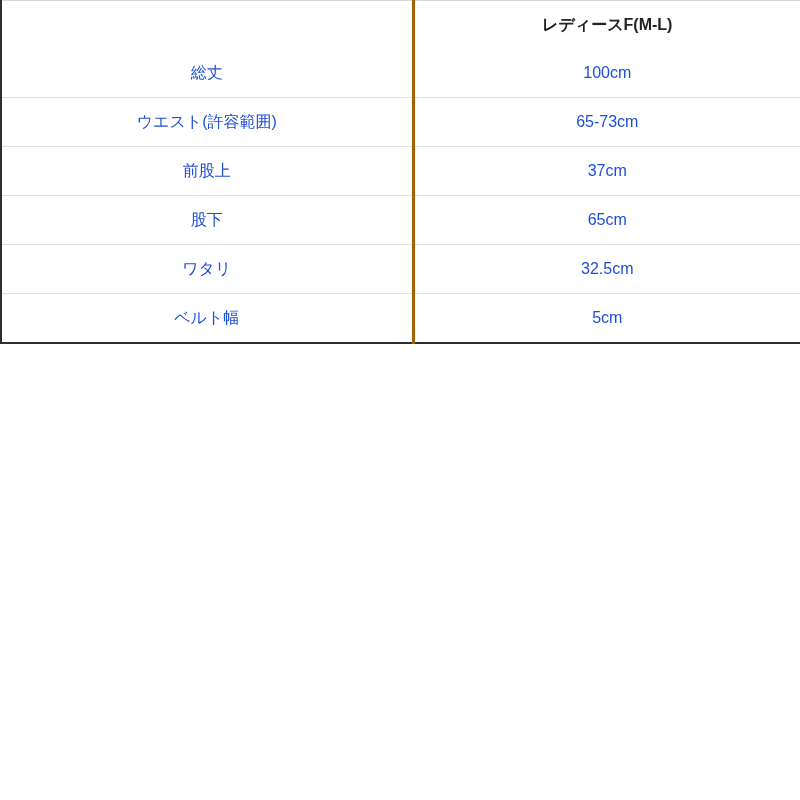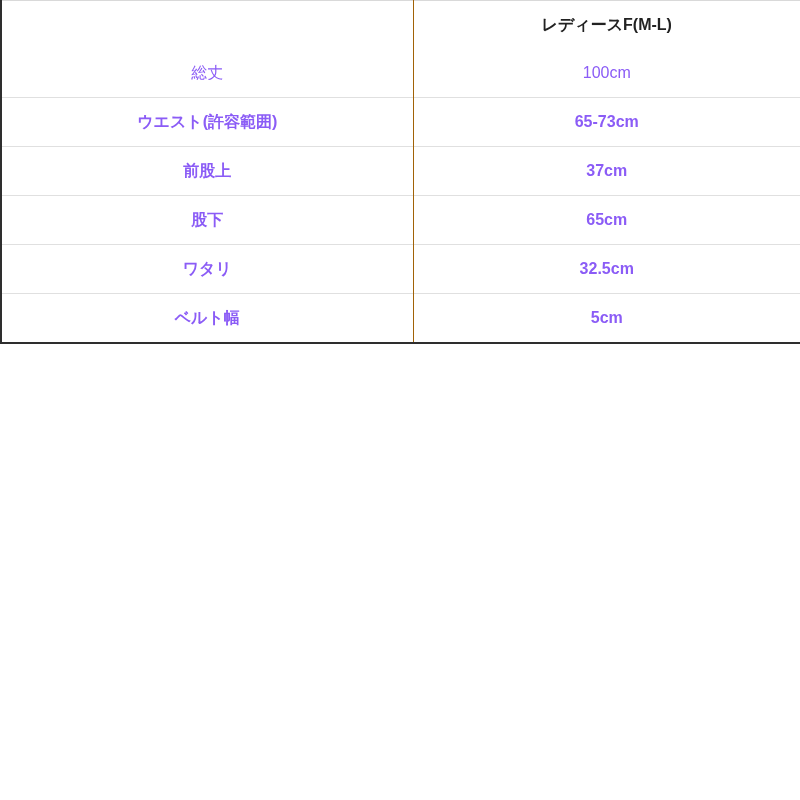--- a/index.html
+++ b/index.html
@@ -26,31 +26,30 @@
   .size-table col.c-label { width: 412px; }
   .size-table col.c-value { width: 388px; }
   .size-table th,
   .size-table td {
     height: 48px;
     padding: 0;
     text-align: center;
     vertical-align: middle;
     font-size: 16px;
     font-weight: normal;
-    color: #8b5cf6;
+    color: #1d4ed8;
     background: #ffffff;
   }
   .size-table th.value-cell,
   .size-table td.value-cell {
-    border-left: 1px solid #a16207;
+    border-left: 3px solid #a16207;
   }
   .size-table tr + tr th,
   .size-table tr + tr td {
     border-top: 1px solid #e0e0e0;
-    font-weight: bold;
   }
   .size-table thead th.value-cell {
     font-weight: bold;
     color: #222222;
   }
 </style>
 </head>
 <body>
 
 <table class="size-table">

